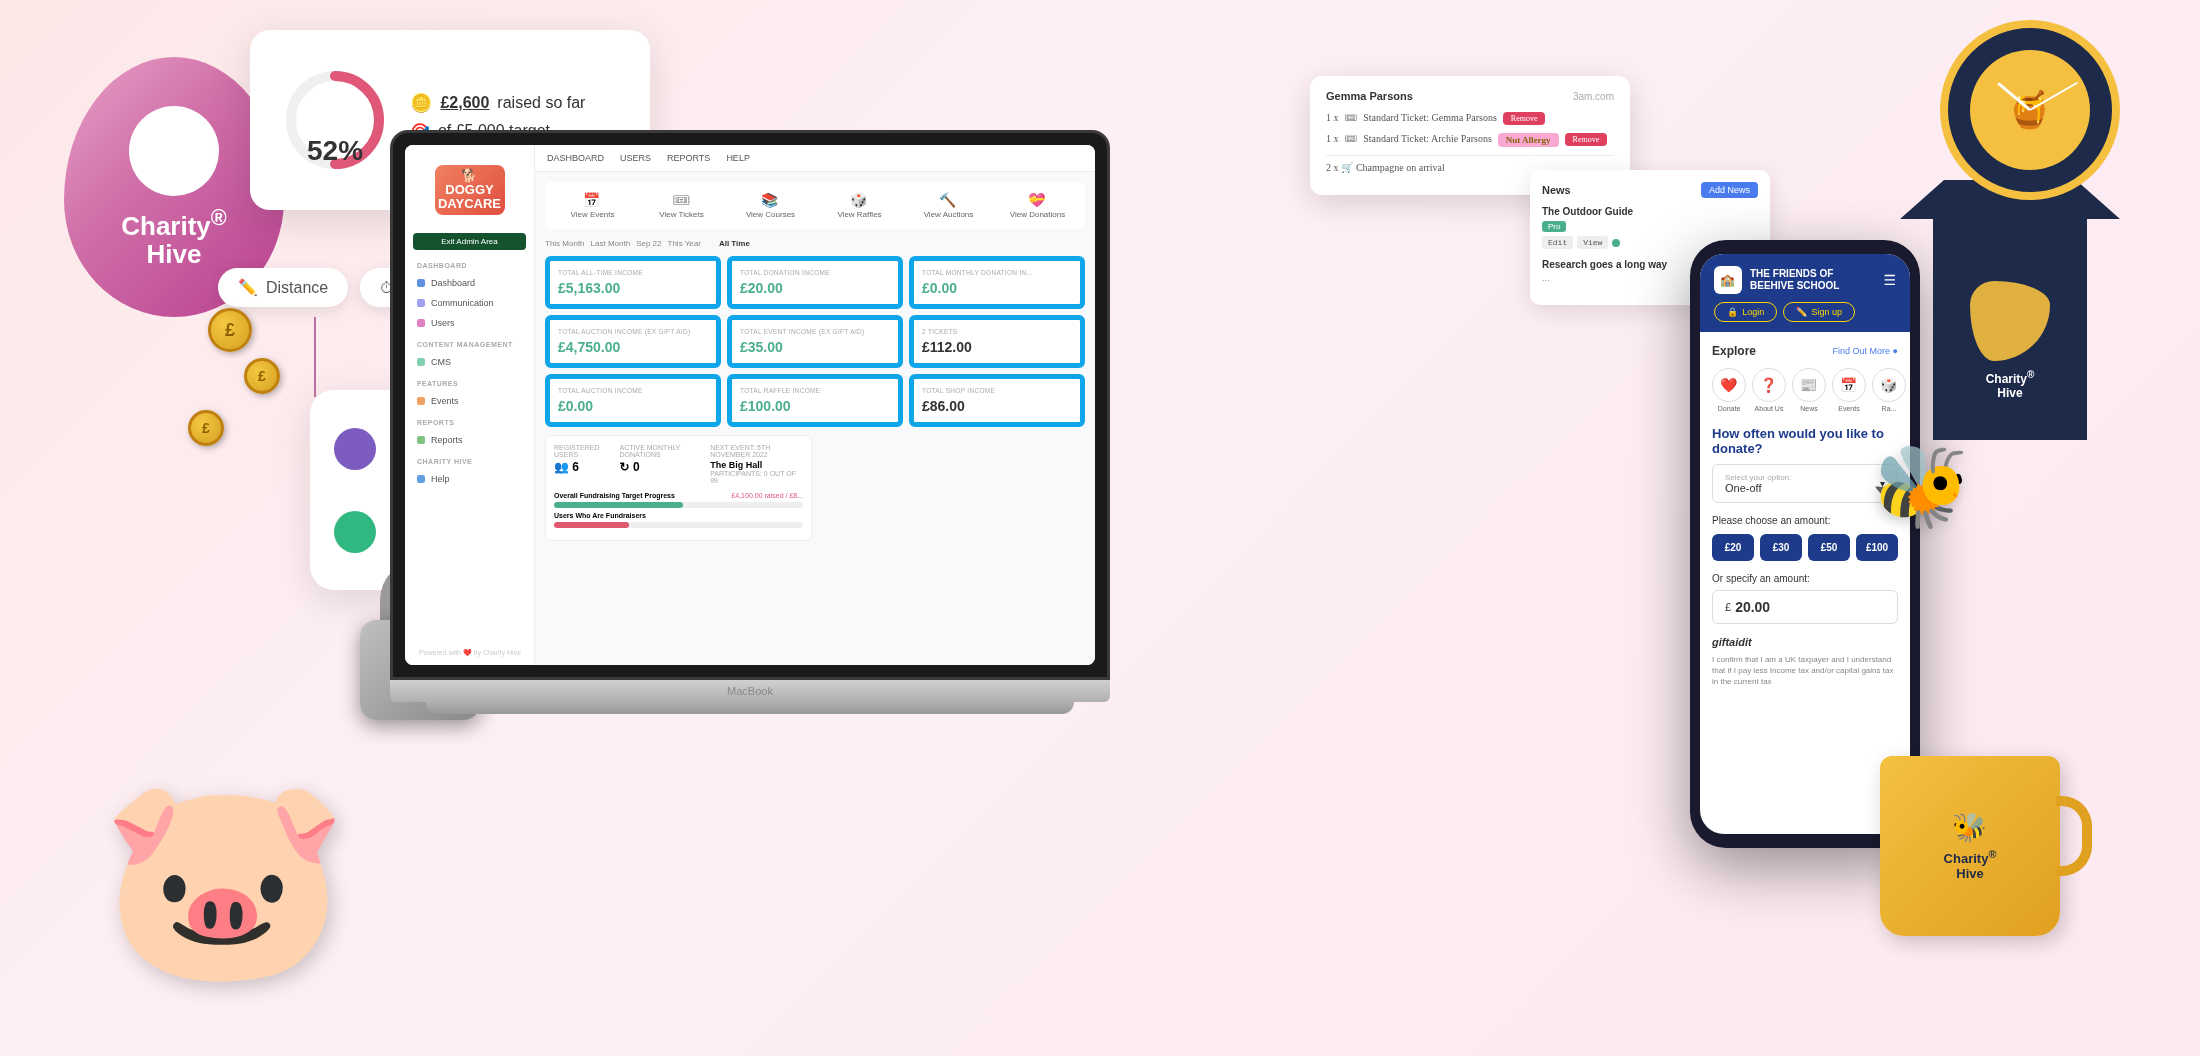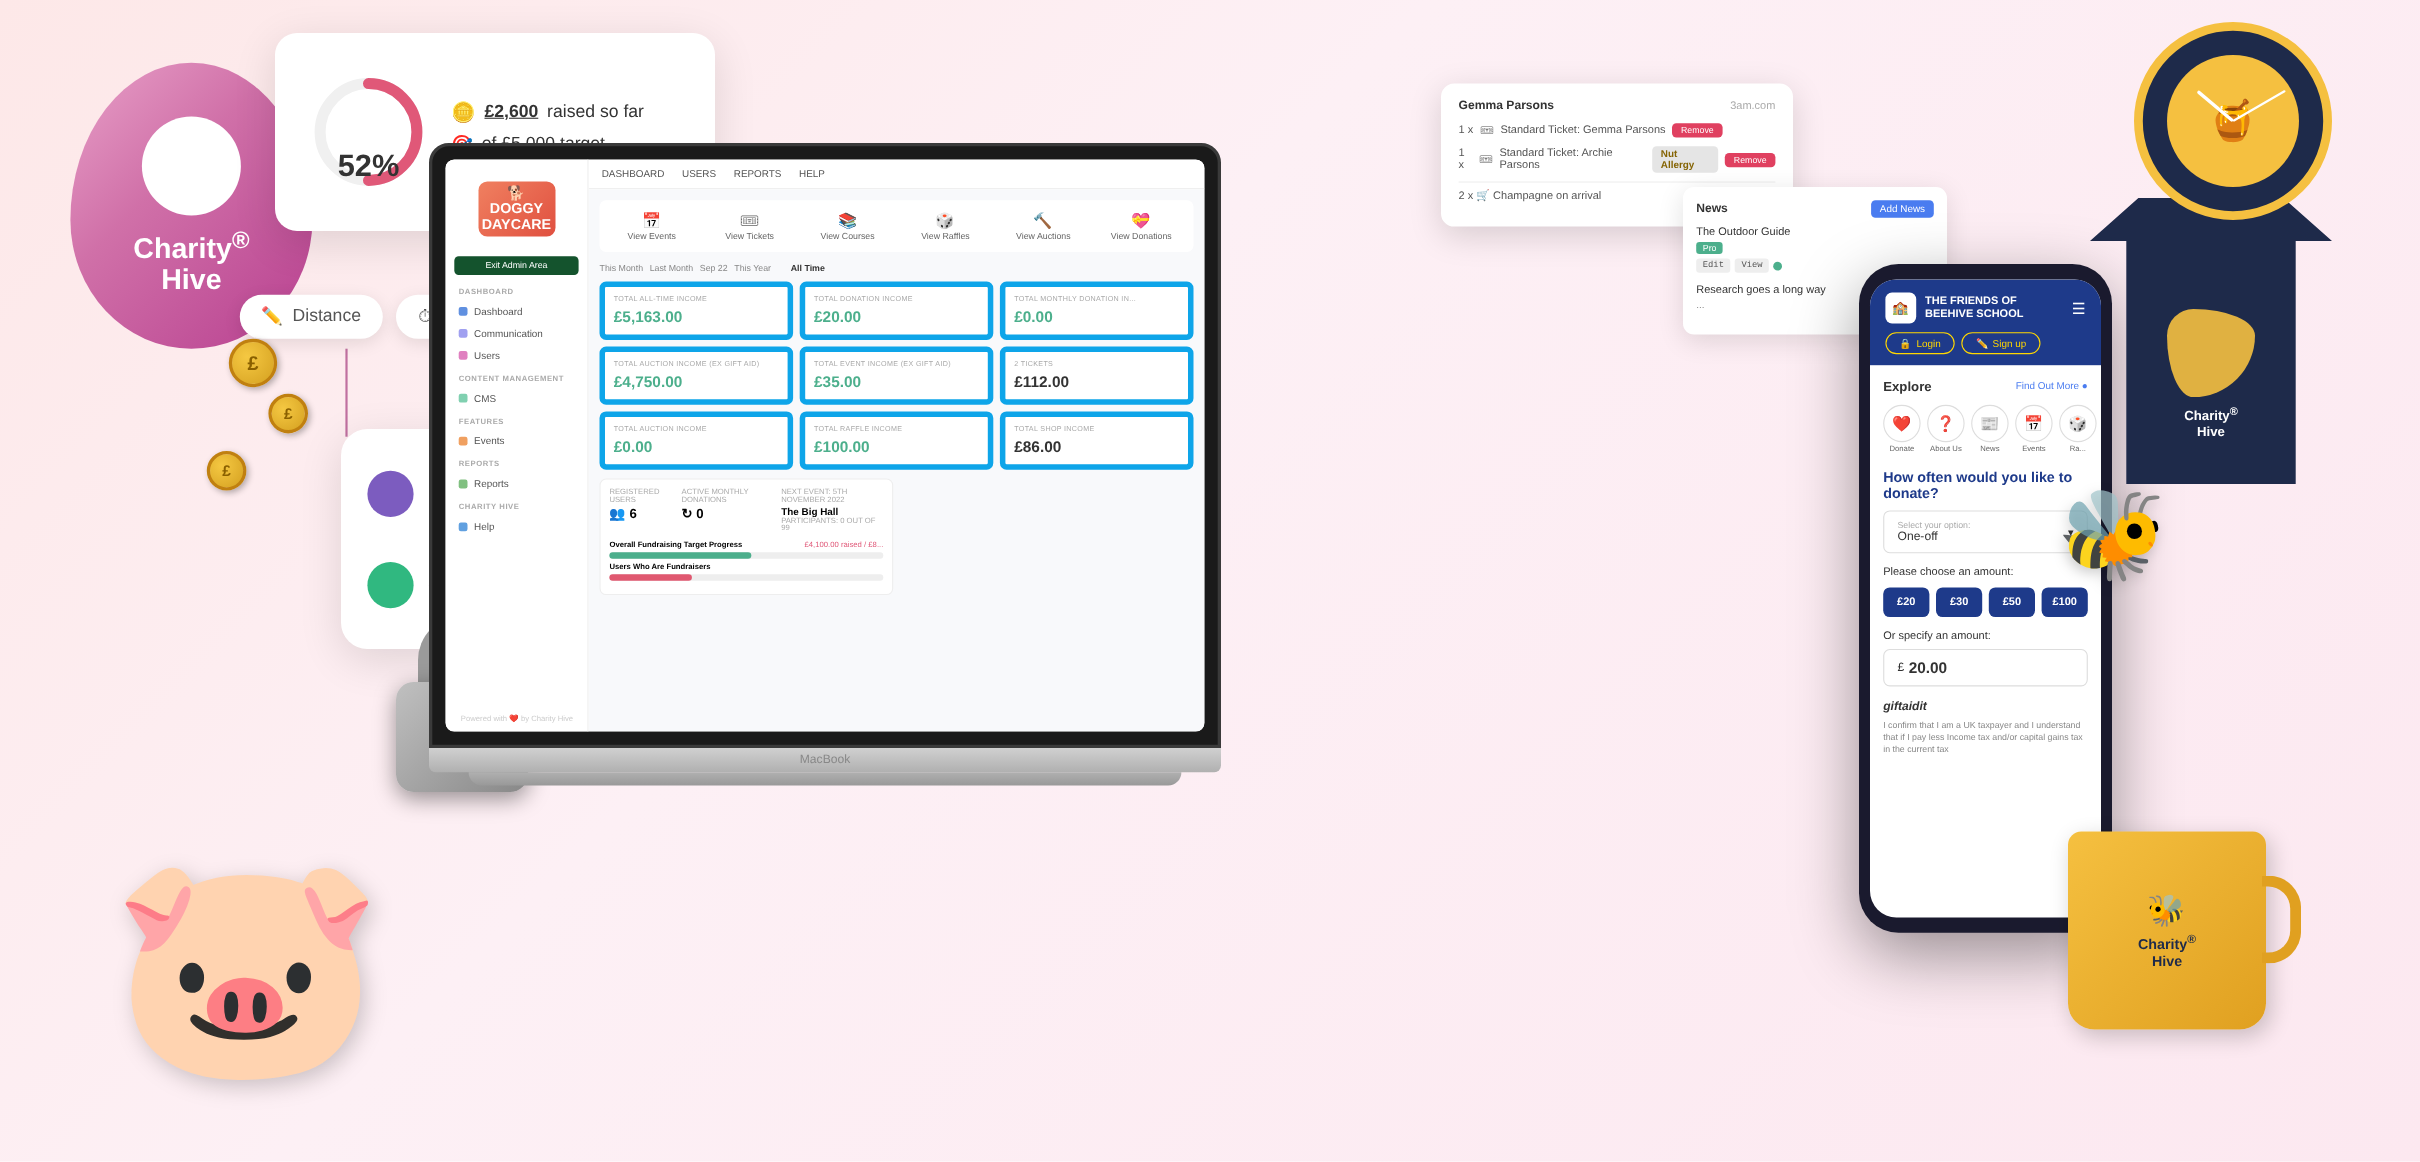--- a/index.html
+++ b/index.html
@@ -480,33 +480,34 @@
       display: flex;
       justify-content: space-between;
       align-items: center;
       margin-bottom: 10px;
       color: #333;
       font-weight: 600;
     }
     .ticket-domain { color: #aaa; font-size: 10px; font-weight: 400; }
     .ticket-row {
       display: flex;
-      align-items: center;
+      align-items: flex-start;
       gap: 6px;
       margin-bottom: 8px;
       font-size: 10px;
       color: #555;
+      font-family: Liberation Serif, serif;
     }
     .ticket-badge {
       padding: 2px 8px;
       border-radius: 4px;
       font-size: 9px;
       font-weight: 600;
     }
-    .badge-yellow { background: #e5e5e5; color: #856404; }
+    .badge-yellow { background: #f9a8d4; color: #856404; }
     .remove-btn {
       background: #e04060;
       color: white;
       border-radius: 4px;
       padding: 2px 8px;
       font-size: 8px;
       cursor: pointer;
     }
     .ticket-divider {
       border: none;
@@ -536,21 +537,21 @@
     .add-news-btn {
       background: #4a7cf0;
       color: white;
       border-radius: 4px;
       padding: 3px 8px;
       font-size: 9px;
     }
     .news-item {
       margin-bottom: 10px;
     }
-    .news-item-title { font-weight: 400; color: #333; font-size: 10px; margin-bottom: 3px; }
+    .news-item-title { font-weight: 700; color: #333; font-size: 10px; margin-bottom: 3px; }
     .news-item-badge {
       display: inline-block;
       background: #4caf8c;
       color: white;
       border-radius: 3px;
       padding: 1px 6px;
       font-size: 8px;
       margin-bottom: 4px;
     }
     .news-item-actions {

